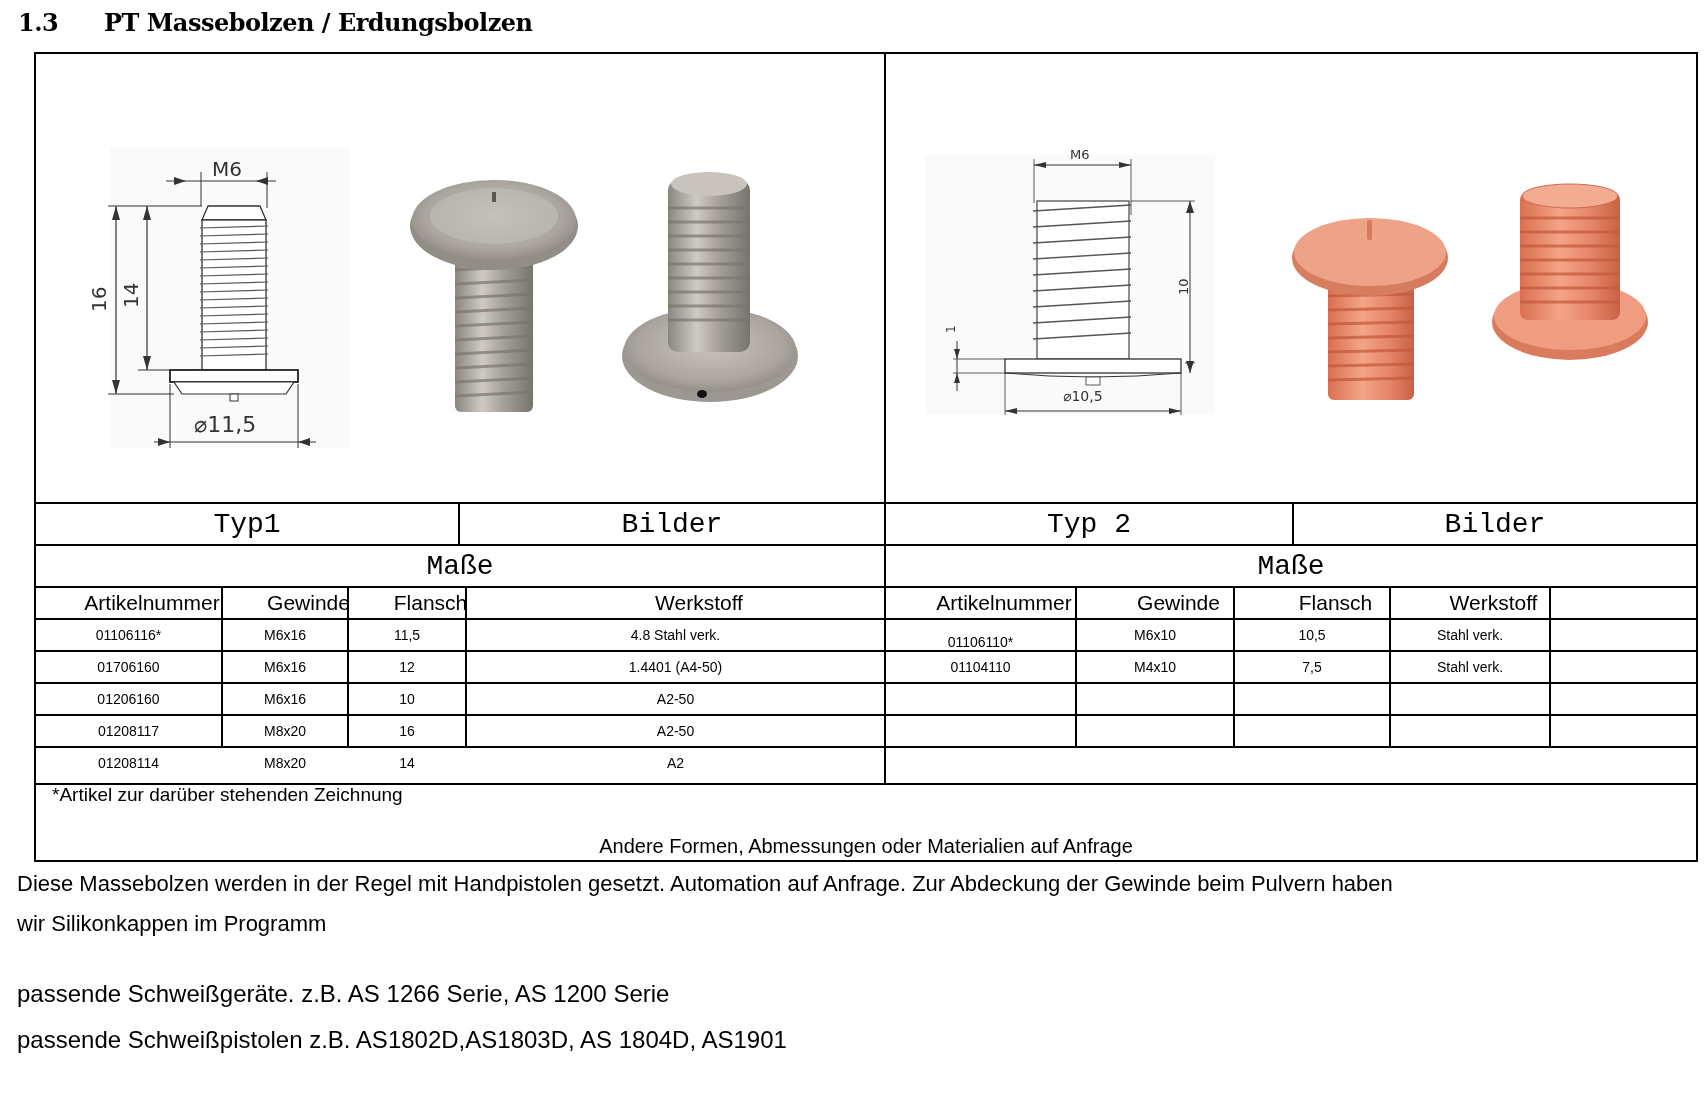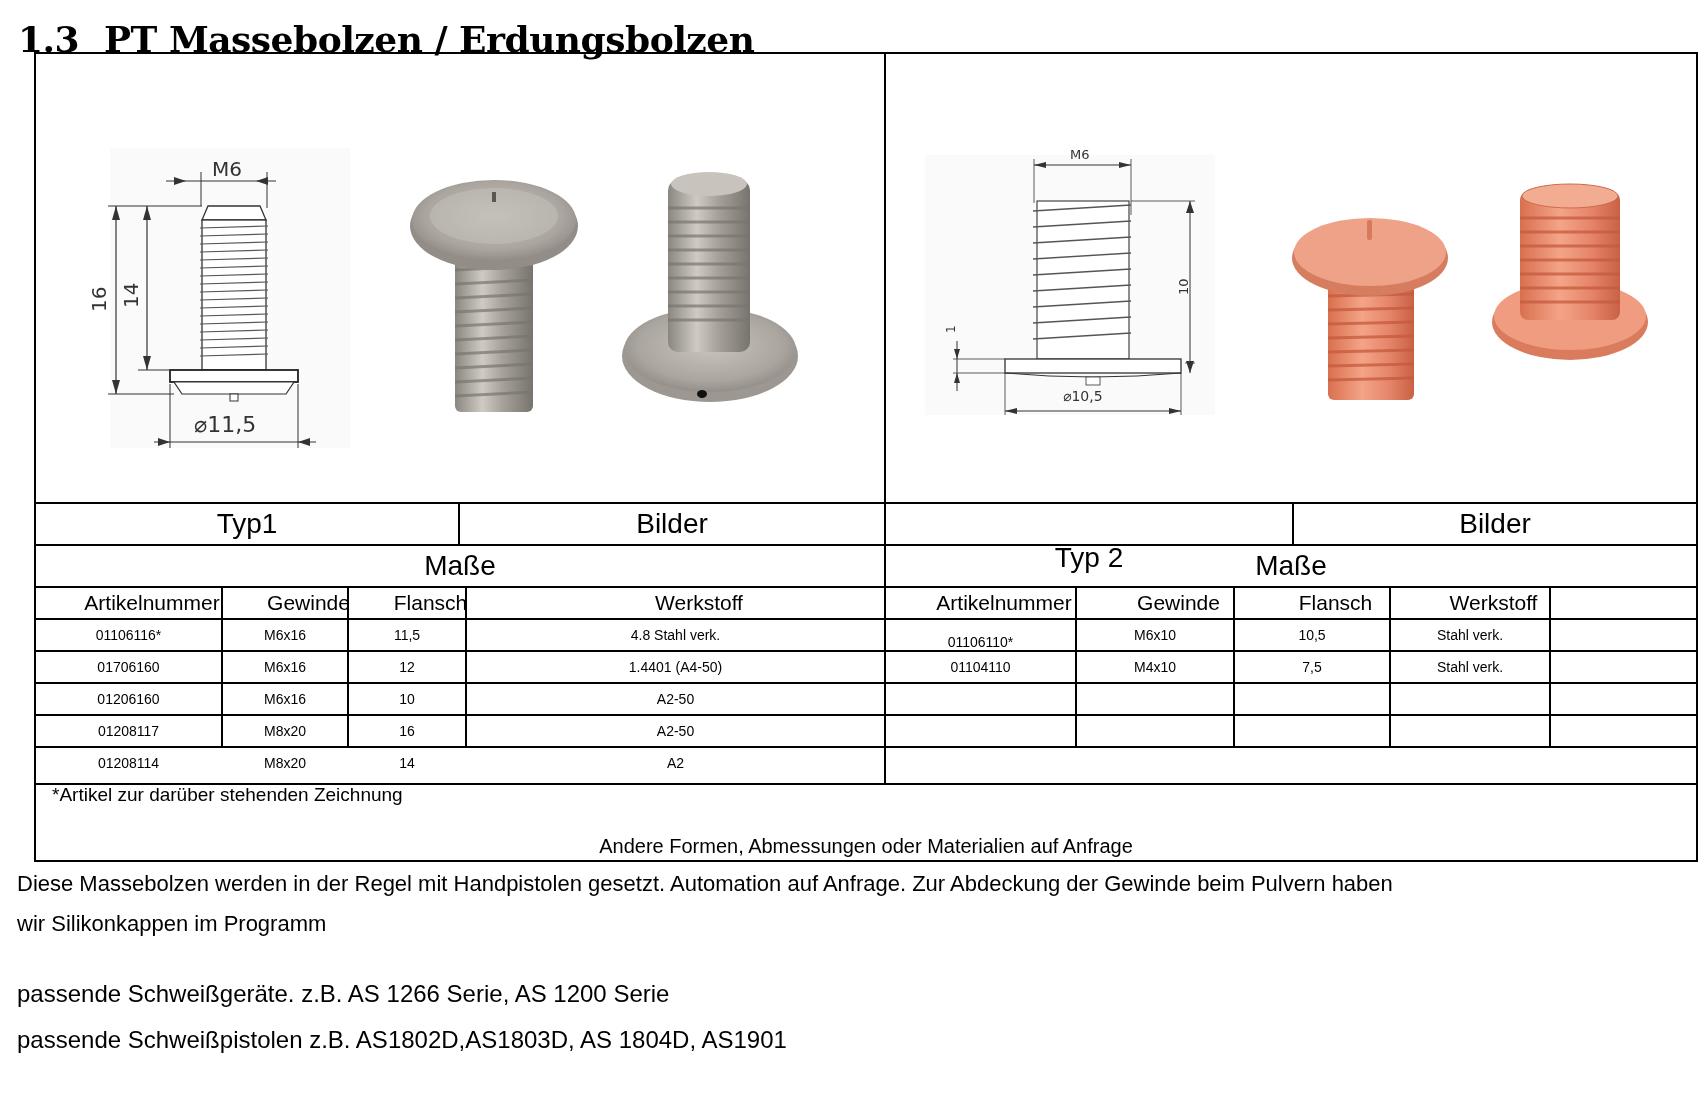--- a/index.html
+++ b/index.html
@@ -1,25 +1,25 @@
 <!DOCTYPE html>
 <html><head>
 <meta charset="utf-8">
 <style>
   html, body { margin: 0; padding: 0; background: #ffffff; }
   body { width: 1706px; height: 1094px; position: relative; overflow: hidden; font-family: "Liberation Sans", sans-serif; color: #000; }
-  .title { position: absolute; left: 18px; top: 16px; font-family: "DejaVu Serif", serif; font-weight: bold; font-size: 36px; line-height: 46px; letter-spacing: -0.5px; }
+  .title { position: absolute; left: 18px; top: 0px; font-family: "DejaVu Serif", serif; font-weight: bold; font-size: 24px; line-height: 46px; letter-spacing: -0.5px; }
   .title .num { display: inline-block; width: 86px; }
 
   .box { position: absolute; border: 2px solid #000; box-sizing: border-box; }
   .hline { position: absolute; height: 2px; background: #000; }
   .vline { position: absolute; width: 2px; background: #000; }
 
   .cell { position: absolute; display: flex; align-items: center; justify-content: center; box-sizing: border-box; white-space: nowrap; }
-  .h-big { font-size: 28px; }
+  .h-big { font-size: 28px; font-family: Liberation Mono, monospace; }
   .h-col { font-size: 21px; padding-left: 47px; }
   .td { font-size: 14px; }
   .footnote { font-size: 19px; justify-content: flex-start; padding-left: 16px; }
   .andere { font-size: 20px; align-items: flex-end; padding-bottom: 2px; }
 
   .para { position: absolute; left: 17px; font-size: 22px; line-height: 40px; }
   .big-line { position: absolute; left: 17px; font-size: 24px; line-height: 44px; }
 
   svg { position: absolute; overflow: visible; }
   .dim-text { font-family: "DejaVu Sans", sans-serif; fill: #333; }
@@ -248,21 +248,21 @@
       <line x1="30" y1="64" x2="130" y2="64"></line>
     <line x1="30" y1="78" x2="130" y2="78"></line>
       <line x1="30" y1="92" x2="130" y2="92"></line>
       <line x1="30" y1="106" x2="130" y2="106"></line>
     <line x1="30" y1="120" x2="130" y2="120"></line>
   </g>
 </svg>
 
 <div class="cell h-big" style="left:36px; top:504px; width:422px; height:40px;">Typ1</div>
 <div class="cell h-big" style="left:460px; top:504px; width:424px; height:40px;">Bilder</div>
-<div class="cell h-big" style="left:886px; top:504px; width:406px; height:40px;margin-top:34px;">Typ 2</div>
+<div class="cell h-big" style="left:886px; top:504px; width:406px; height:40px;">Typ 2</div>
 <div class="cell h-big" style="left:1294px; top:504px; width:402px; height:40px;">Bilder</div>
 
 <div class="cell h-big" style="left:36px; top:546px; width:848px; height:40px;">Maße</div>
 <div class="cell h-big" style="left:886px; top:546px; width:810px; height:40px;">Maße</div>
 
 <div class="cell h-col" style="left:36px; top:588px; width:185px; height:30px;">Artikelnummer</div>
 <div class="cell h-col" style="left:223px; top:588px; width:124px; height:30px;">Gewinde</div>
 <div class="cell h-col" style="left:349px; top:588px; width:116px; height:30px;">Flansch</div>
 <div class="cell h-col" style="left:467px; top:588px; width:417px; height:30px;">Werkstoff</div>
 

